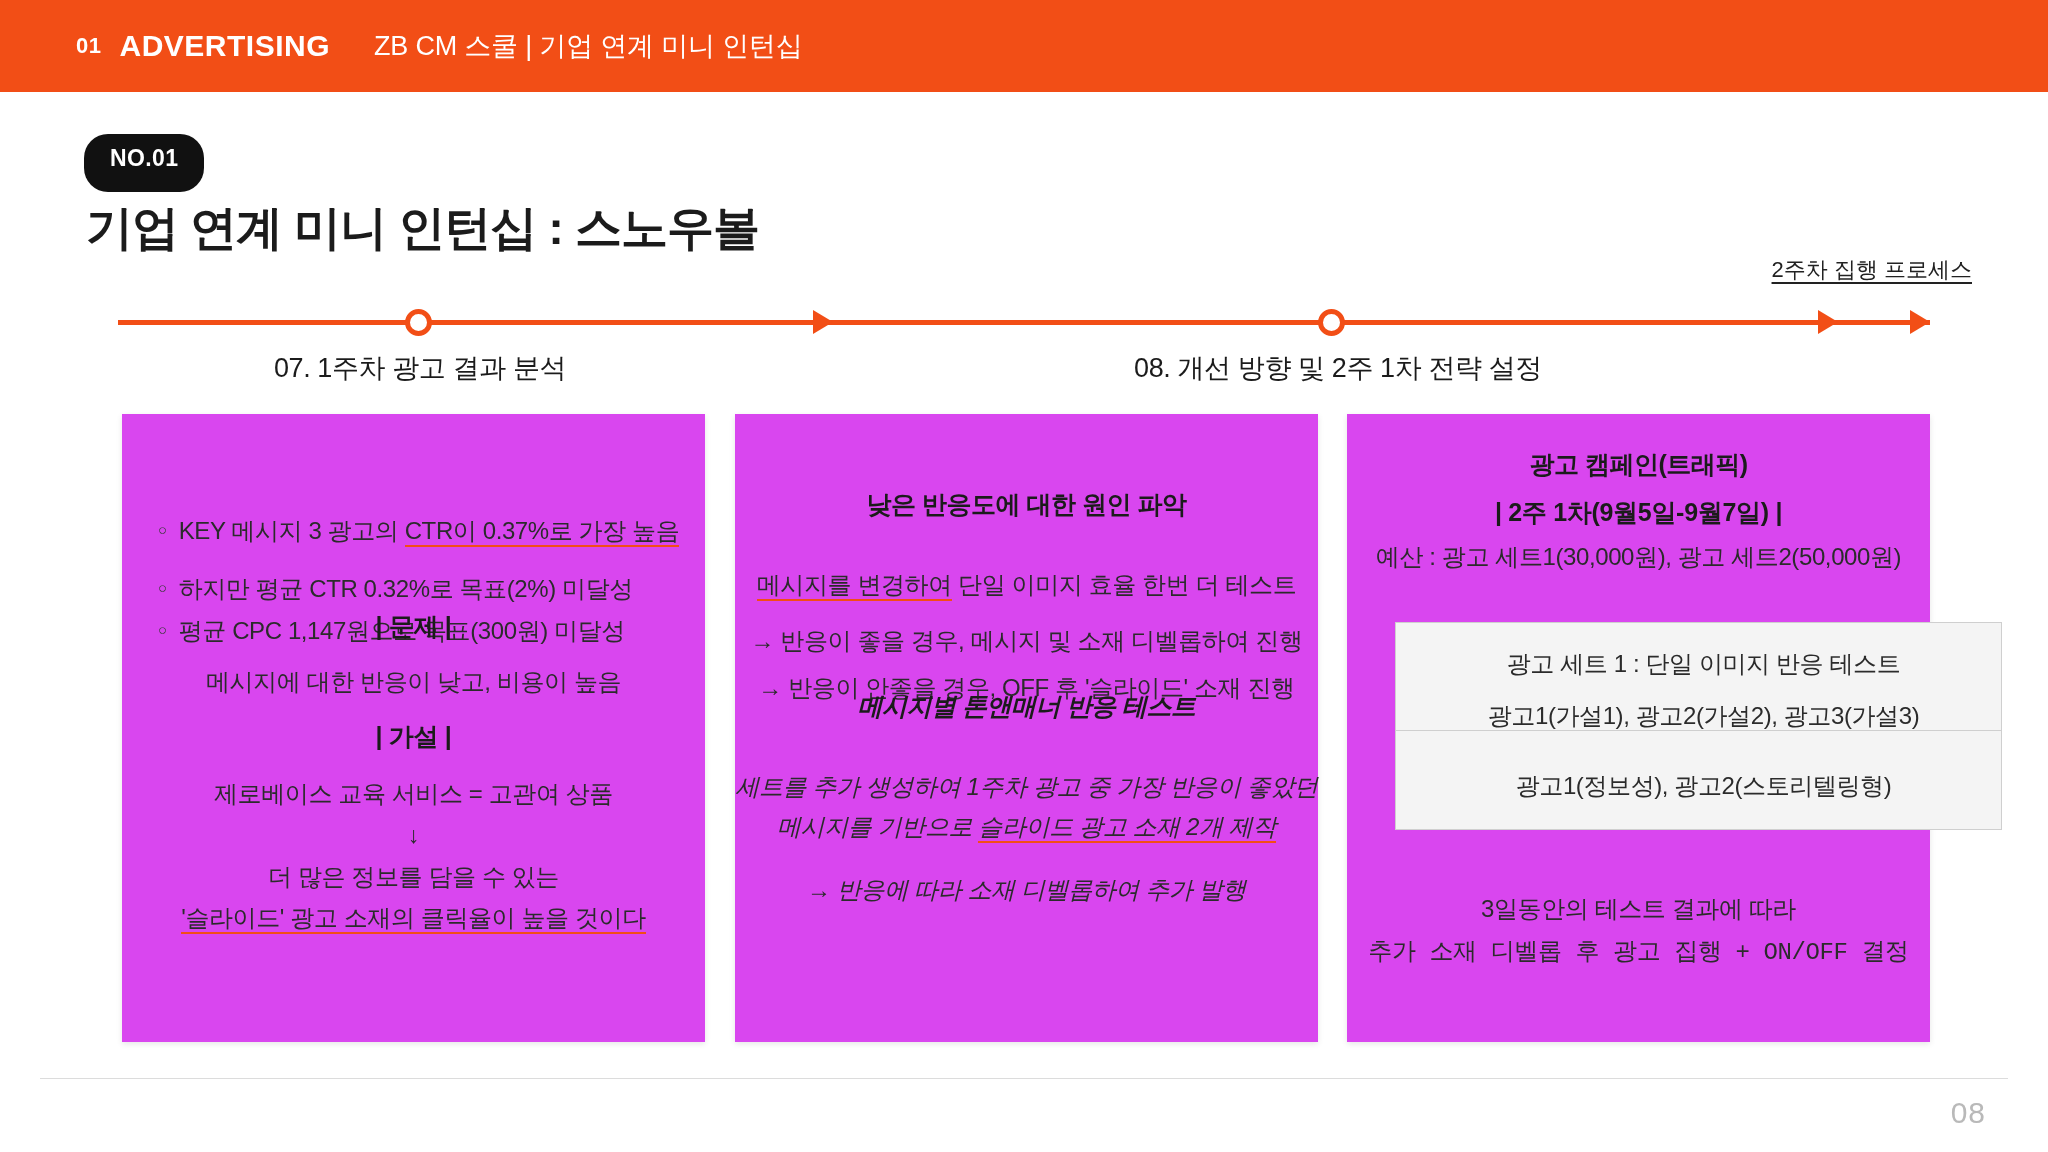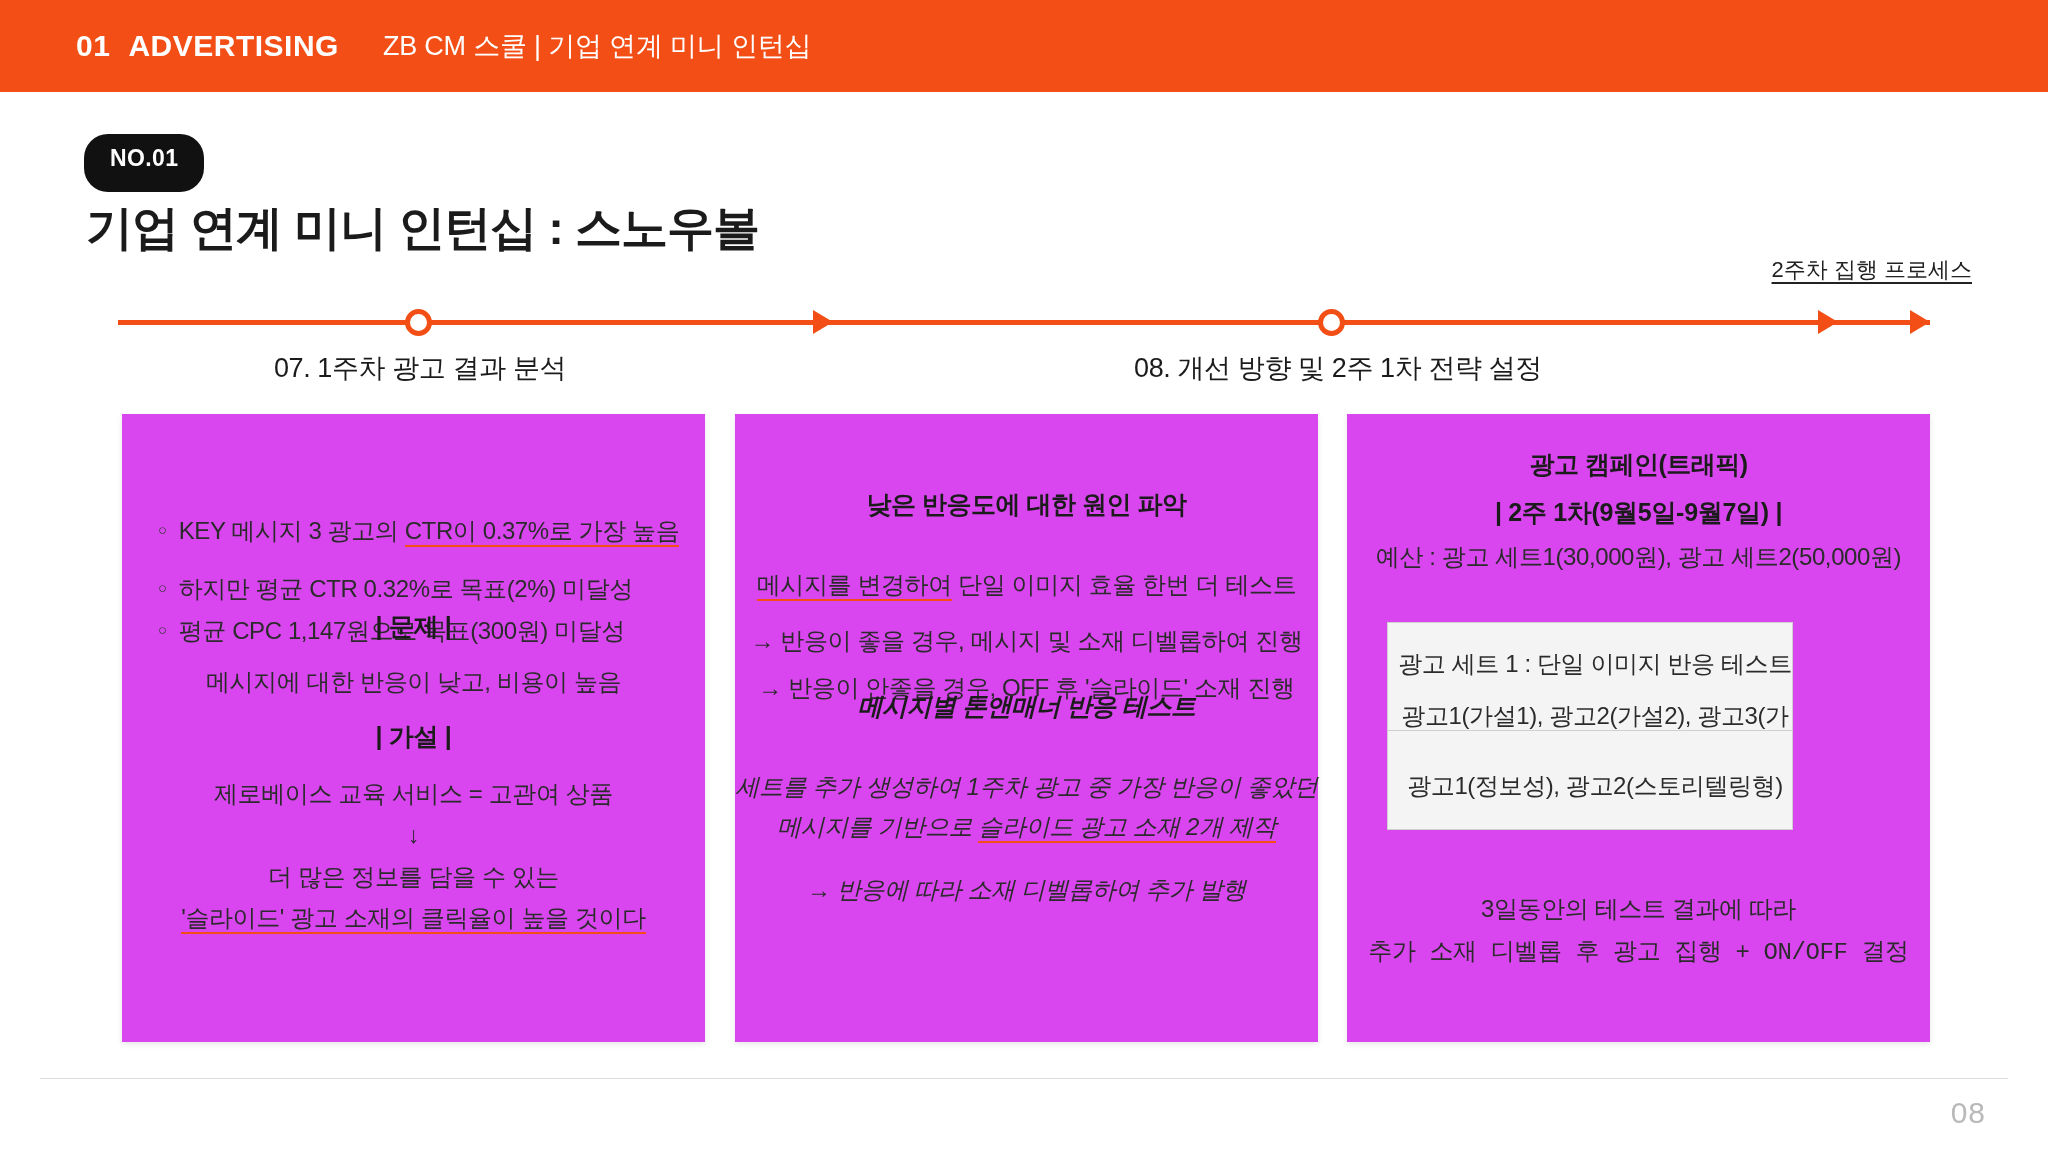--- a/index.html
+++ b/index.html
@@ -12,21 +12,21 @@
     overflow:hidden;
   }
 
   
   .header-bar{
     position:absolute; left:0; top:0; width:2048px; height:92px;
     background:#F24E16;
     display:flex; align-items:center;
   }
   .header-num{
-    color:#ffffff; font-size:30px; font-weight:bold; letter-spacing:.5px;
+    color:#ffffff; font-size:22px; font-weight:bold; letter-spacing:.5px;
     margin-left:76px;
   }
   .header-section{
     color:#ffffff; font-size:30px; font-weight:bold; letter-spacing:.5px;
     margin-left:18px;
   }
   .header-sub{
     color:#ffffff; font-size:27px; font-weight:400; margin-left:44px; letter-spacing:-.2px;
   }
 
@@ -123,21 +123,21 @@
   .c2-block1 .ar2{ margin-top:8px; }
   .c2-block2{ position:absolute; left:0; width:100%; top:276px;font-style:italic; }
   .c2-block2 .sub{ margin-top:45px; }
   .c2-block2 .sub2{ margin-top:2px; }
   .c2-block2 .ar1{ margin-top:24px; }
 
   .c3-title{ position:absolute; left:0; width:100%; top:34px; }
   .c3-period{ position:absolute; left:0; width:100%; top:82px; }
   .c3-budget{ position:absolute; left:0; width:100%; top:124px; }
   .c3-set{
-    position:absolute; left:40px; width:406px;
+    position:absolute; left:48px; width:607px;
     border:1px solid #cfcfcf; background:#f4f4f4;
     padding:22px 0 24px 10px;
   }
   .c3-set.s1{ top:208px; }
   .c3-set.s2{ top:316px; }
   .c3-set .l2{ margin-top:14px; }
   .c3-foot{ position:absolute; left:0; width:100%; top:476px; }
   .c3-foot .l2{ margin-top:6px;font-family:Liberation Mono, monospace; }
 
   

